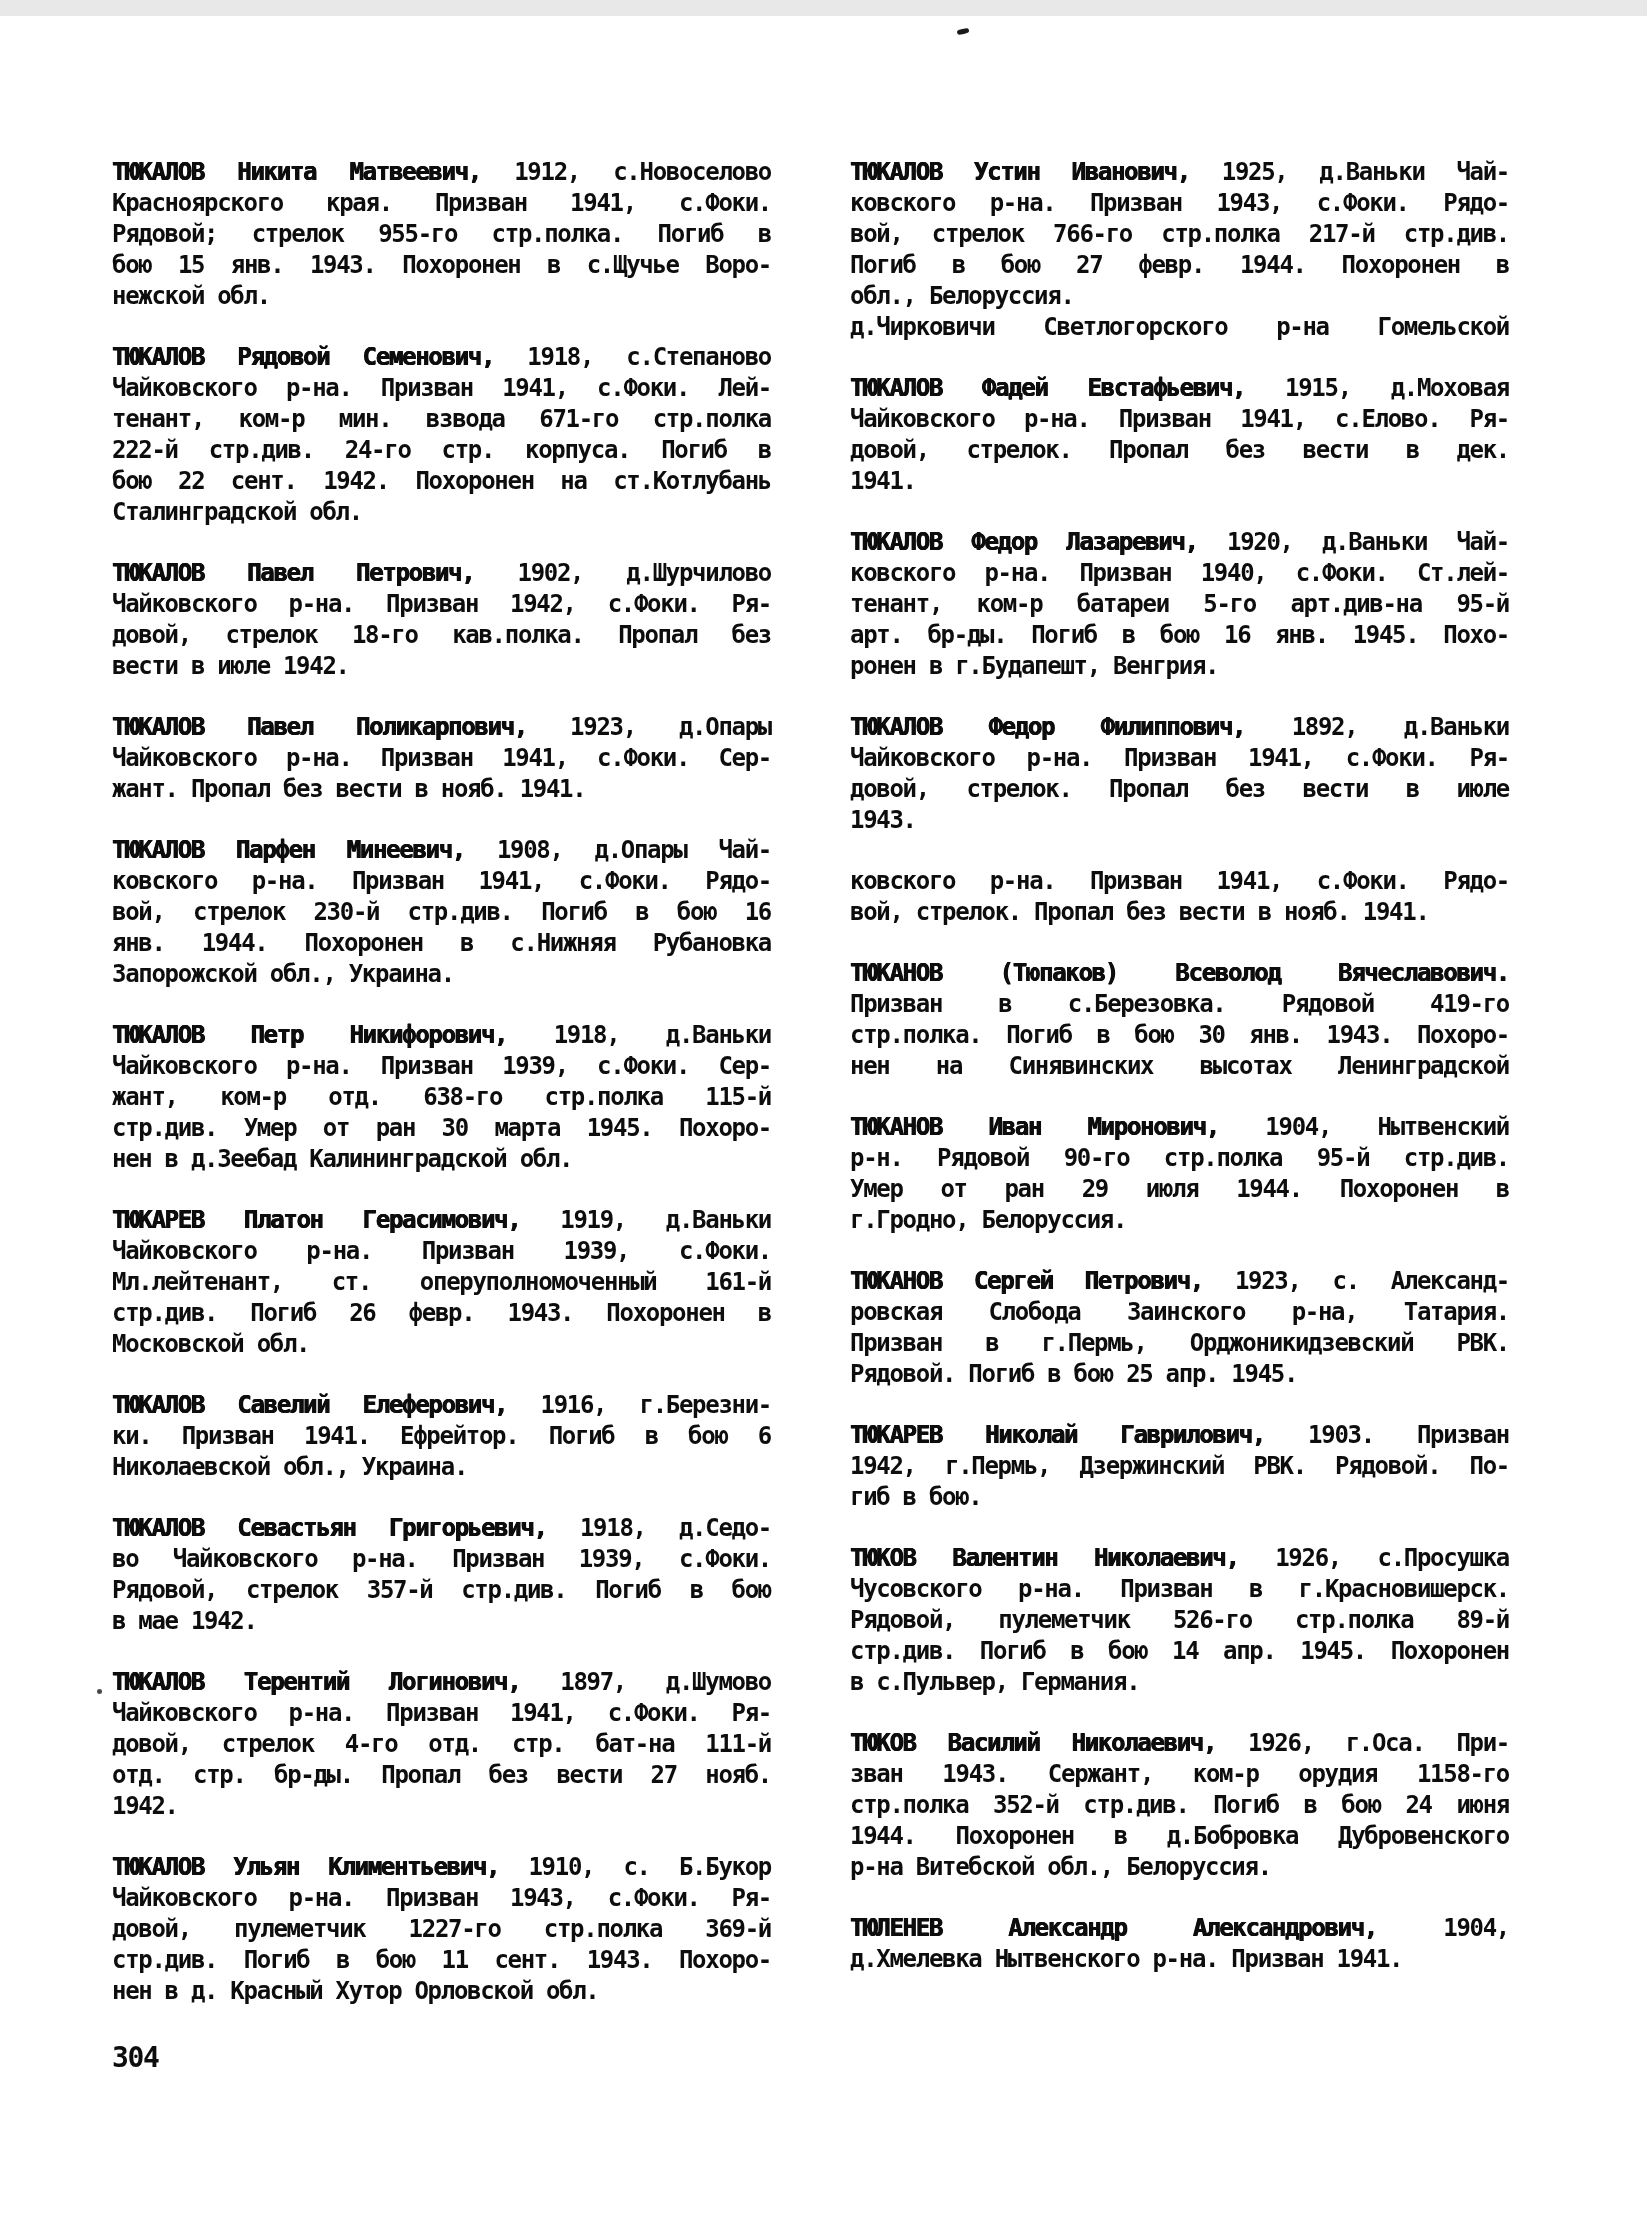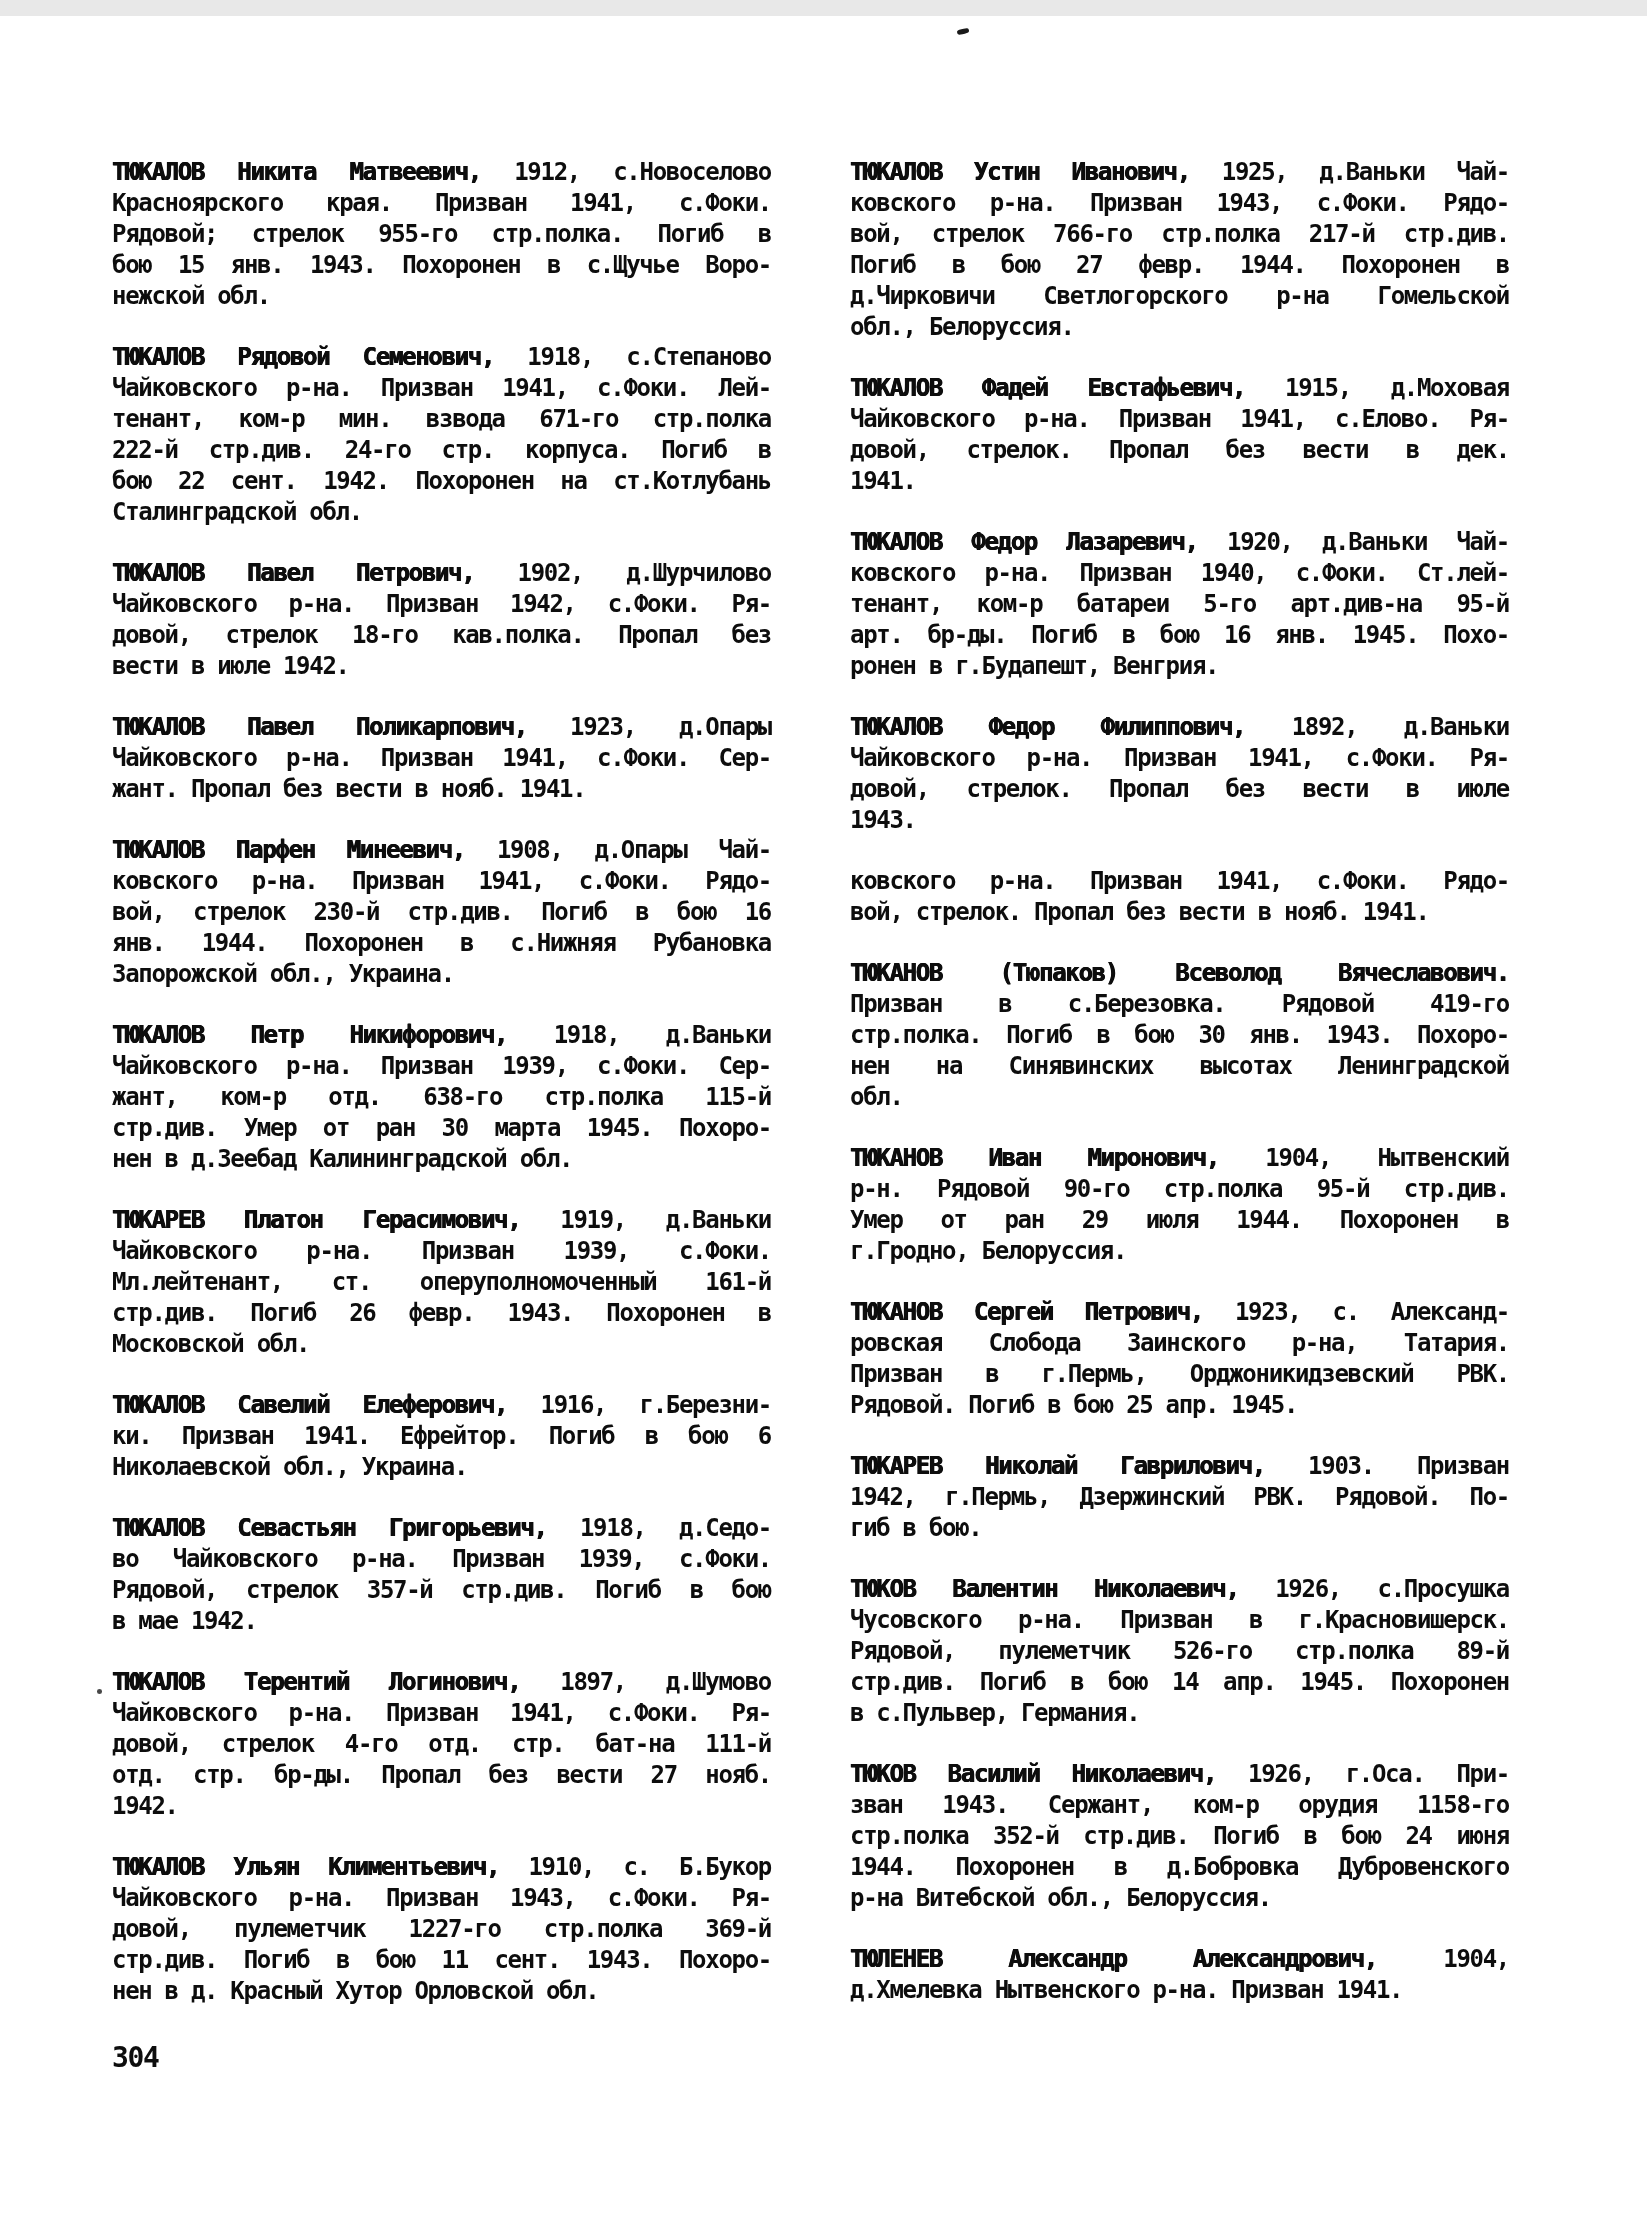--- a/index.html
+++ b/index.html
@@ -143,22 +143,22 @@
         <div class="line">стр.див. Погиб в бою 11 сент. 1943. Похоро-</div>
         <div class="line last">нен в д. Красный Хутор Орловской обл.</div>
       </div>
     </div>
   <div class="col col-right" id="col-right">
       <div class="entry">
         <div class="line"><span class="entry-name">ТЮКАЛОВ Устин Иванович,</span> <span>1925, д.Ваньки Чай-</span></div>
         <div class="line">ковского р-на. Призван 1943, с.Фоки. Рядо-</div>
         <div class="line">вой, стрелок 766-го стр.полка 217-й стр.див.</div>
         <div class="line">Погиб в бою 27 февр. 1944. Похоронен в</div>
+        <div class="line last">обл., Белоруссия.</div>
         <div class="line">д.Чирковичи Светлогорского р-на Гомельской</div>
-        <div class="line last">обл., Белоруссия.</div>
       </div>
       <div class="entry">
         <div class="line"><span class="entry-name">ТЮКАЛОВ Фадей Евстафьевич,</span> <span>1915, д.Моховая</span></div>
         <div class="line">Чайковского р-на. Призван 1941, с.Елово. Ря-</div>
         <div class="line">довой, стрелок. Пропал без вести в дек.</div>
         <div class="line last">1941.</div>
       </div>
       <div class="entry">
         <div class="line"><span class="entry-name">ТЮКАЛОВ Федор Лазаревич,</span> <span>1920, д.Ваньки Чай-</span></div>
         <div class="line">ковского р-на. Призван 1940, с.Фоки. Ст.лей-</div>
@@ -174,21 +174,20 @@
       </div>
       <div class="entry">
         <div class="line">ковского р-на. Призван 1941, с.Фоки. Рядо-</div>
         <div class="line last">вой, стрелок. Пропал без вести в нояб. 1941.</div>
       </div>
       <div class="entry">
         <div class="line"><span class="entry-name">ТЮКАНОВ (Тюпаков) Всеволод Вячеславович.</span></div>
         <div class="line">Призван в с.Березовка. Рядовой 419-го</div>
         <div class="line">стр.полка. Погиб в бою 30 янв. 1943. Похоро-</div>
         <div class="line">нен на Синявинских высотах Ленинградской</div>
-        <div class="line last">обл.</div>
       </div>
       <div class="entry">
         <div class="line"><span class="entry-name">ТЮКАНОВ Иван Миронович,</span> <span>1904, Нытвенский</span></div>
         <div class="line">р-н. Рядовой 90-го стр.полка 95-й стр.див.</div>
         <div class="line">Умер от ран 29 июля 1944. Похоронен в</div>
         <div class="line last">г.Гродно, Белоруссия.</div>
       </div>
       <div class="entry">
         <div class="line"><span class="entry-name">ТЮКАНОВ Сергей Петрович,</span> <span>1923, с. Александ-</span></div>
         <div class="line">ровская Слобода Заинского р-на, Татария.</div>

